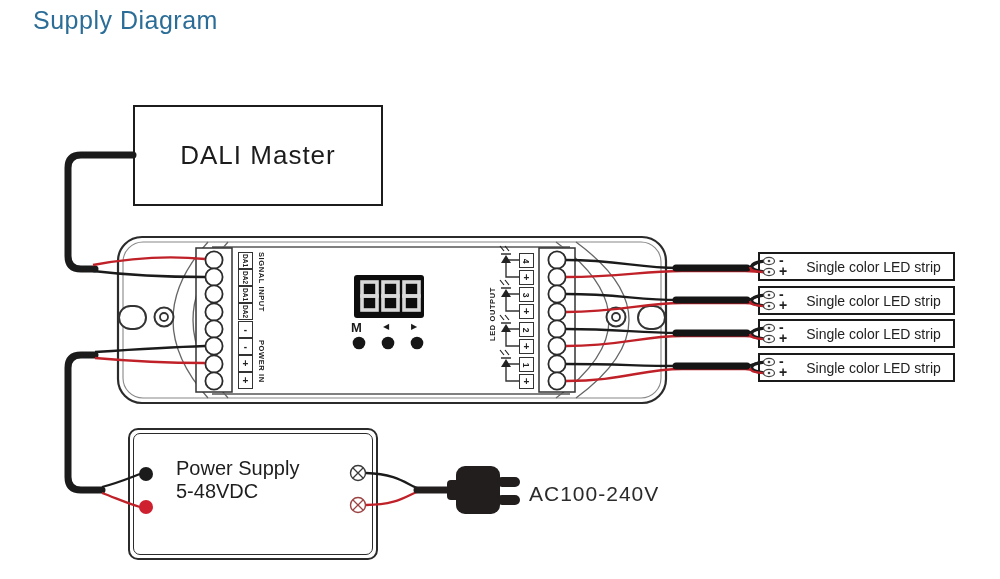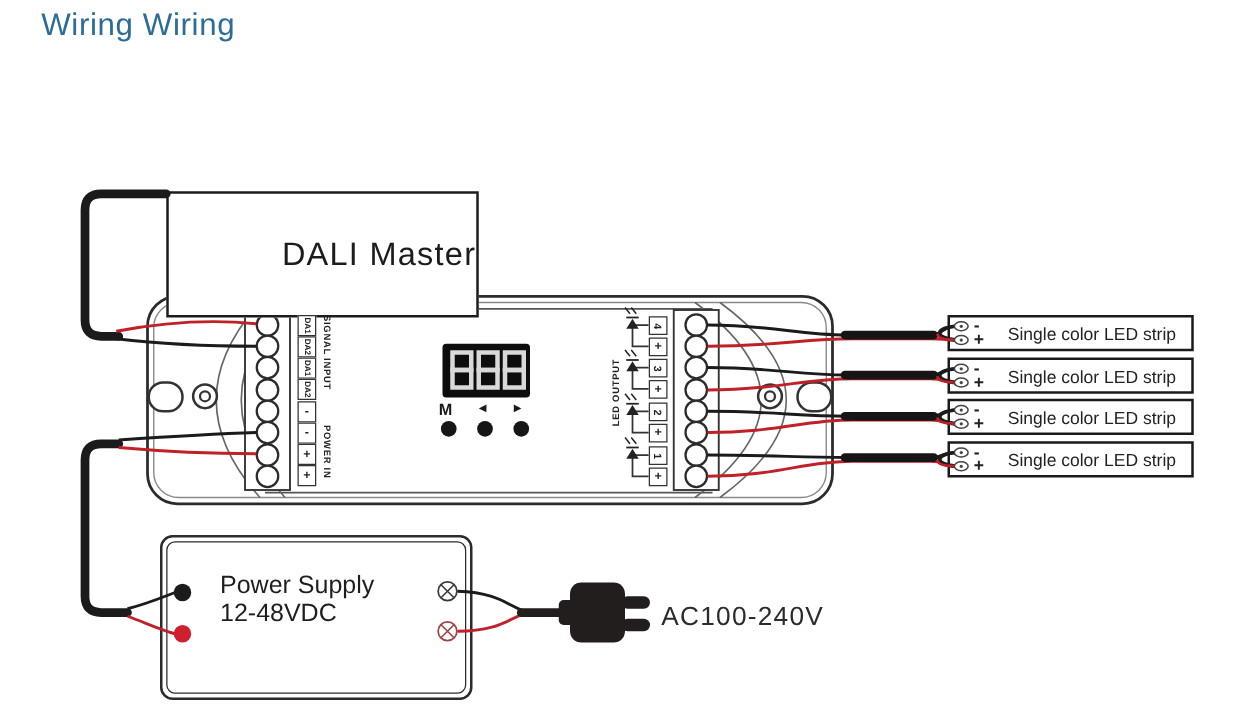--- a/index.html
+++ b/index.html
@@ -6,21 +6,21 @@
   body{width:1000px;height:579px;position:relative;background:#fff;overflow:hidden;
        font-family:"Liberation Sans", sans-serif;}
   .abs{position:absolute;}
   svg{position:absolute;left:0;top:0;}
   #overlay{pointer-events:none;}
   .layer{position:absolute;left:0;top:0;width:1000px;height:579px;}
 
   #title{left:33px;top:6px;font-size:25px;color:#2b6d96;letter-spacing:.5px;}
 
   #dali-box{left:133px;top:105px;width:246px;height:97px;border:2.5px solid #1c1c1c;
-            background:#fff;display:flex;align-items:center;justify-content:flex-end;margin-top:48px;}
+            background:#fff;display:flex;align-items:center;justify-content:center;}
   #dali-box .lbl{font-size:26px;color:#1c1c1c;letter-spacing:1px;}
 
   .tinybox{background:#fff;border:1px solid #333;display:flex;align-items:center;
            justify-content:center;color:#222;font-weight:bold;box-sizing:border-box;}
   .da{left:238px;width:15px;height:17px;font-size:6.5px;}
   .da span{transform:rotate(90deg);white-space:nowrap;}
   .pol{left:238px;width:15px;height:17px;font-size:10px;}
   .chn{left:519px;width:15px;height:15px;font-size:8.5px;}
   .chn span{transform:rotate(90deg);}
   .chp{left:519px;width:15px;height:15px;font-size:10px;}
@@ -119,21 +119,21 @@
     <circle cx="388" cy="343" r="6.3"></circle>
     <circle cx="417" cy="343" r="6.3"></circle>
   </g>
 
   <use href="#chan" y="0"></use>
     <use href="#chan" y="34"></use>
     <use href="#chan" y="69"></use>
     <use href="#chan" y="104"></use>
 </svg>
 
-<div id="title" class="abs">Wiring Wiring</div>
+<div id="title" class="abs">Supply Diagram</div>
 
 <div id="dali-box" class="abs">
   <span class="lbl">DALI Master</span>
 </div>
 
 <div class="tinybox da abs" style="top:252px">
     <span>DA1</span>
   </div>
 <div class="tinybox da abs" style="top:269px">
     <span>DA2</span>
@@ -193,21 +193,21 @@
 <div class="strip abs" style="top:353px">
   <span class="sgn sgn-m">-</span>
   <span class="sgn sgn-p">+</span>
   <span class="lbl">Single color LED strip</span>
 </div>
 
 <div id="psu-box" class="abs">
   <div id="psu-inner"></div>
   <div id="psu-text">
     <div>Power Supply</div>
-    <div>12-48VDC</div>
+    <div>5-48VDC</div>
   </div>
 </div>
 
 <div id="ac-label" class="abs">AC100-240V</div>
 
 <svg id="overlay" class="layer" width="1000" height="579" viewBox="0 0 1000 579">
   <defs>
     <g id="pad">
       <ellipse cx="769" cy="261" rx="5.5" ry="3.6" fill="#fff" stroke="#444" stroke-width="1.2"></ellipse>
       <circle cx="769" cy="261" r="1.3" fill="#444"></circle>

